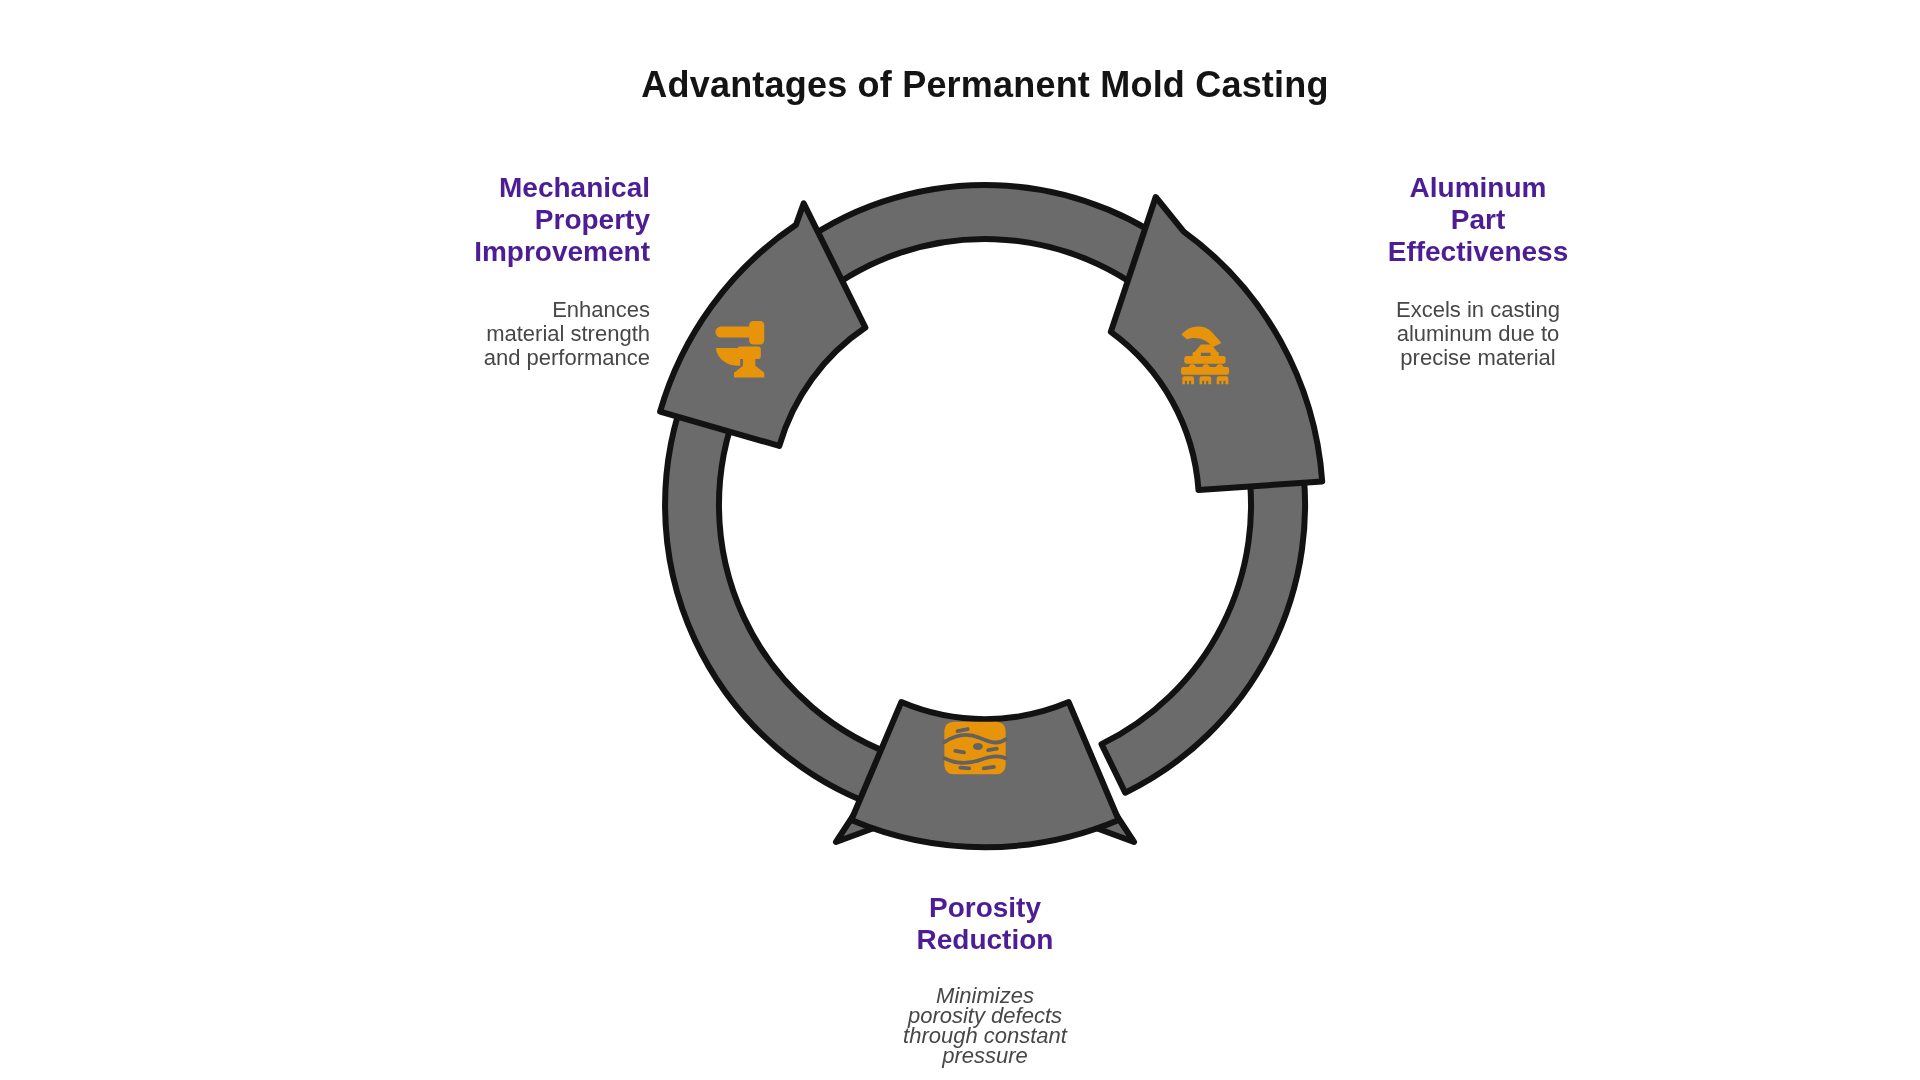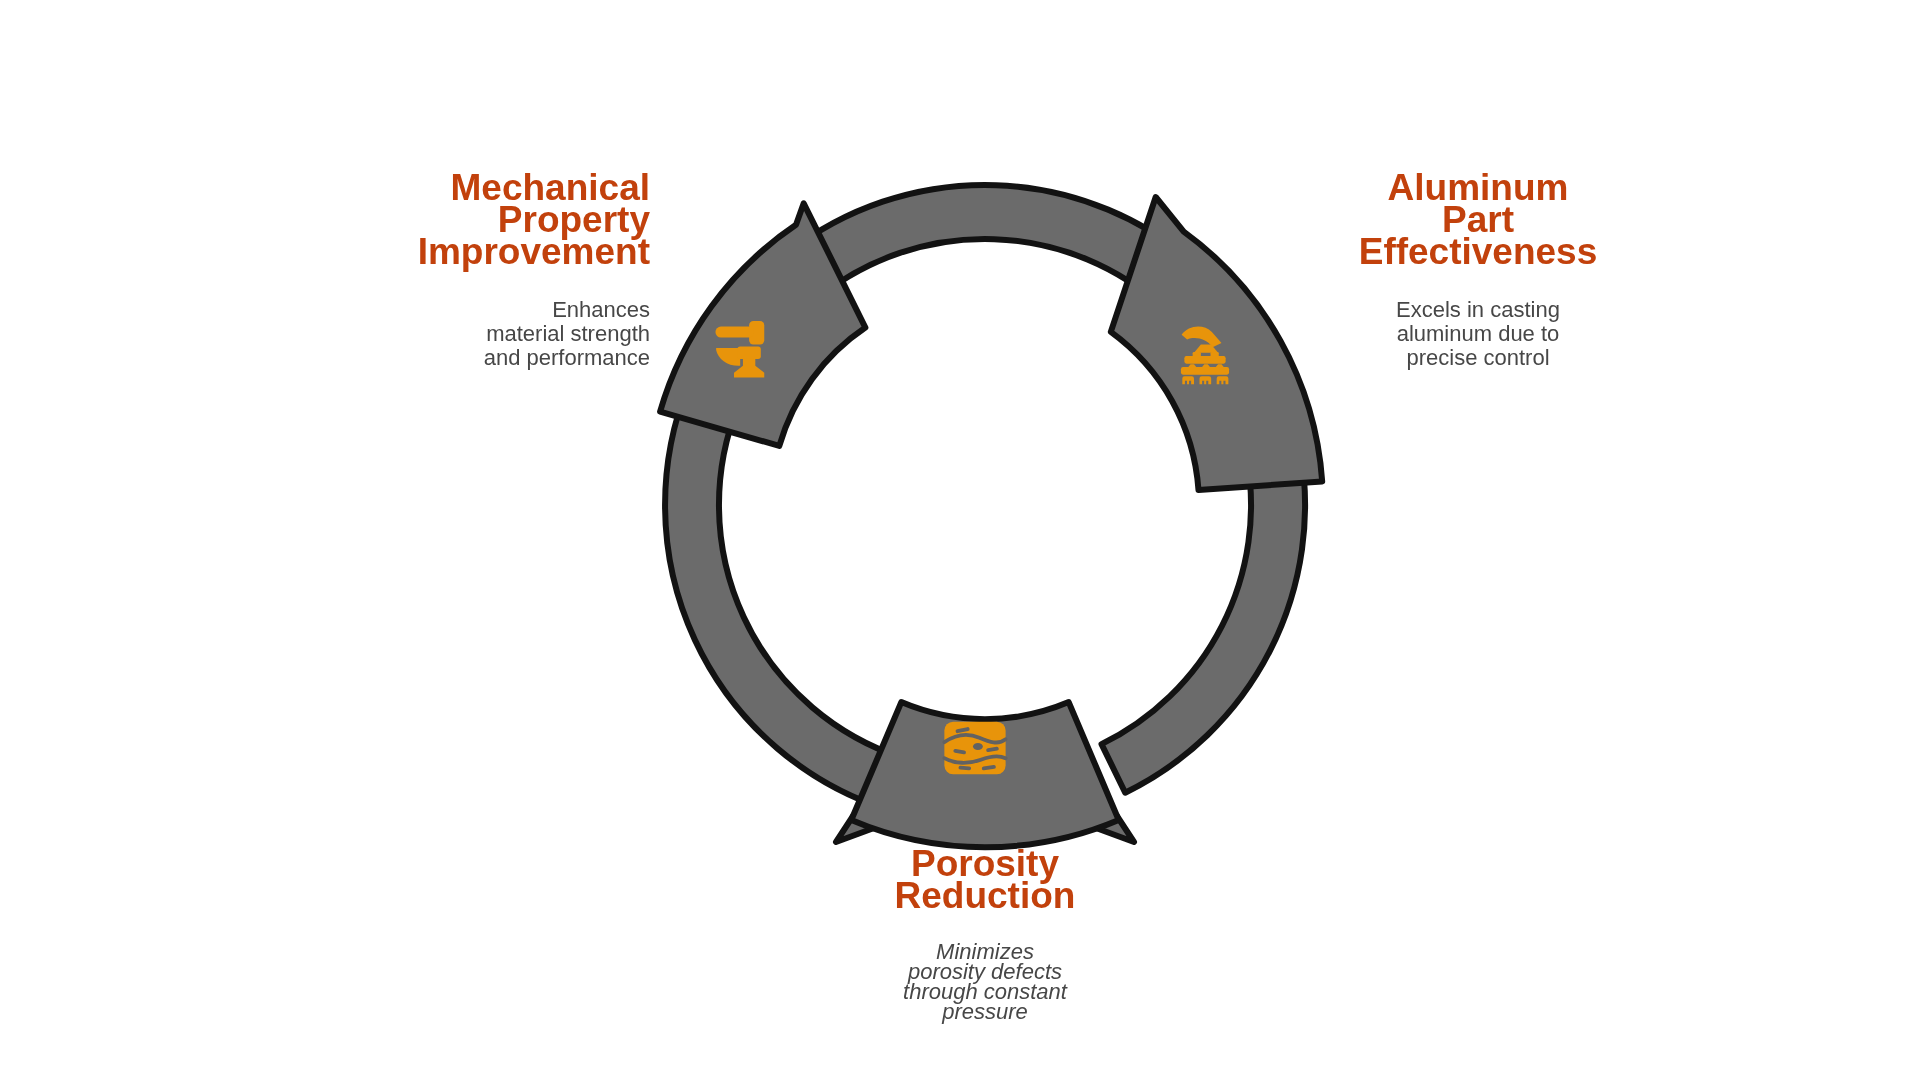--- a/index.html
+++ b/index.html
@@ -9,37 +9,38 @@
   }
   .stage { position: absolute; inset: 0; }
   .page-title {
     position: absolute; left: 505px; top: 64px; width: 960px;
     text-align: center; font-size: 36px; font-weight: 700;
     color: #141414; letter-spacing: 0.2px; margin: 0;
   }
   .diagram-svg { position: absolute; left: 0; top: 0; width: 1920px; height: 1080px; }
   .node { position: absolute; }
   .node-heading {
-    font-size: 37px; line-height: 32px; font-weight: 700; color: #c2410c;
+    font-size: 28px; line-height: 32px; font-weight: 700; color: #4c1d95;
     white-space: pre-line; margin: 0;
   }
   .node-body {
     font-size: 22px; line-height: 24px; font-weight: 400; color: #474747;
     white-space: pre-line; margin: 30px 0 0 0;
   }
   .node-left  { right: 1270px; top: 172px; width: 340px; text-align: right; }
   .node-right { left: 1308px;  top: 172px; width: 340px; text-align: center; }
-  .node-bottom{ left: 835px;   top: 848px; width: 300px; text-align: center; }
+  .node-bottom{ left: 835px;   top: 892px; width: 300px; text-align: center; }
   .node-bottom .node-body { line-height: 20px; font-style: italic; }
 </style>
 </head>
 <body>
 
 <div class="stage">
 
+  <h1 class="page-title">Advantages of Permanent Mold Casting</h1>
 
   <svg class="diagram-svg" viewBox="0 0 1920 1080" xmlns="http://www.w3.org/2000/svg">
     <g fill="#6B6B6B" stroke="#121212" stroke-width="6" stroke-linejoin="round">
 
       <path d="M 787.9 252.8 A 320 320 0 0 1 1199.1 267.2 L 1163.0 307.4 A 266 266 0 0 0 821.1 295.4 Z"></path>
       <path d="M 688.4 385.0 A 320 320 0 0 0 886.1 809.3 L 902.8 758.0 A 266 266 0 0 1 738.4 405.2 Z"></path>
       <path d="M 1300.2 449.4 A 320 320 0 0 1 1125.2 792.7 L 1101.5 744.1 A 266 266 0 0 0 1247.0 458.8 Z"></path>
 
       <polygon points="853,816 836,842 874,828"></polygon>
       <polygon points="1117,816 1134,842 1096,828"></polygon>
@@ -93,21 +94,21 @@
 material strength
 and performance</div>
   </div>
 
   <div class="node node-right">
     <div class="node-heading">Aluminum
 Part
 Effectiveness</div>
     <div class="node-body">Excels in casting
 aluminum due to
-precise control</div>
+precise material</div>
   </div>
 
   <div class="node node-bottom">
     <div class="node-heading">Porosity
 Reduction</div>
     <div class="node-body">Minimizes
 porosity defects
 through constant
 pressure</div>
   </div>

